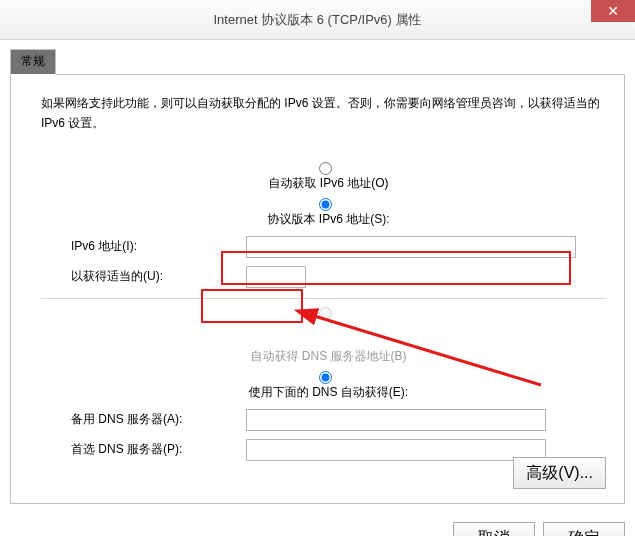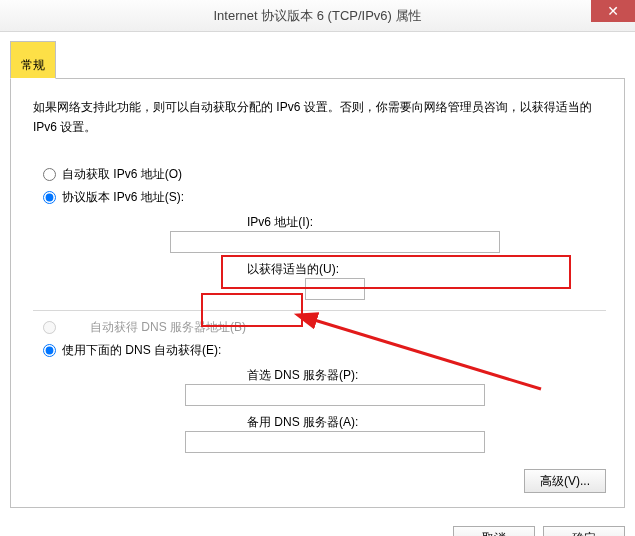--- a/index.html
+++ b/index.html
@@ -7,21 +7,21 @@
     margin: 0;
     font-family: "Microsoft YaHei", "Segoe UI", sans-serif;
     font-size: 12px;
     background: #fff;
     color: #000;
     width: 635px;
     height: 536px;
     position: relative;
   }
   .titlebar {
-    height: 32px;
+    height: 40px;
     background: linear-gradient(#fdfdfd, #f0f0f0);
     border-bottom: 1px solid #d8d8d8;
     display: flex;
     align-items: center;
     justify-content: center;
     position: relative;
   }
   .titlebar .title {
     color: #444;
     font-size: 13px;
@@ -45,52 +45,52 @@
     padding: 8px 10px 10px 10px;
   }
   .tabs {
     display: flex;
     position: relative;
     z-index: 2;
   }
   .tab {
     border: 1px solid #c0c0c0;
     border-bottom: 1px solid #fff;
-    background: #fde047;
-    padding: 15px 10px 4px 10px;
+    background: #737373;
+    padding: 3px 10px 4px 10px;
     font-size: 12px;
     cursor: pointer;
     position: relative;
     top: 1px;
   }
   .panel {
     border: 1px solid #c0c0c0;
     background: #fff;
-    padding: 18px 18px 14px 22px;
+    padding: 18px 18px 14px 30px;
     min-height: 430px;
     position: relative;
   }
   .desc {
     line-height: 1.7;
     margin-bottom: 28px;
   }
   .radio-row {
     display: flex;
     align-items: center;
     margin: 6px 0 6px 10px;
+    flex-direction: column;
   }
   .radio-row.disabled { color: #9a9a9a; gap: 28px; }
   .radio-row input[type=radio] {
     margin: 0 6px 0 0;
   }
   .field-row {
     display: flex;
     align-items: center;
     margin: 8px 0 8px 30px;
-    flex-direction: column;
   }
   .field-row .lbl {
     width: 175px;
   }
   .field-row input[type=text] {
     height: 22px;
     border: 1px solid #b5b5b5;
     padding: 0 4px;
     font-family: inherit;
     font-size: 12px;
@@ -105,25 +105,25 @@
   }
   .group-indent .field-row { margin-left: 30px; }
   .dns-input { width: 300px; }
   .adv-row {
     position: absolute;
     right: 18px;
     bottom: 14px;
   }
   .win-btn {
     min-width: 82px;
-    height: 24px;
+    height: 32px;
     border: 1px solid #adadad;
     background: linear-gradient(#fdfdfd,#e9e9e9);
     font-family: inherit;
-    font-size: 12px;
+    font-size: 16px;
     cursor: pointer;
     padding: 0 12px;
   }
   .footer {
     display: flex;
     justify-content: flex-end;
     gap: 8px;
     padding: 8px 10px 10px 0;
   }
   
@@ -181,25 +181,25 @@
       <input type="radio" name="dnsmode" disabled="" style="">
       <span>自动获得 DNS 服务器地址(B)</span>
     </div>
     <div class="radio-row">
       <input type="radio" name="dnsmode" checked="" style="">
       <span>使用下面的 DNS 自动获得(E):</span>
     </div>
 
     <div class="group-indent">
       <div class="field-row">
-        <span class="lbl">首选 DNS 服务器(P):</span>
+        <span class="lbl">备用 DNS 服务器(A):</span>
         <input type="text" class="dns-input" value="" style="">
       </div>
       <div class="field-row">
-        <span class="lbl">备用 DNS 服务器(A):</span>
+        <span class="lbl">首选 DNS 服务器(P):</span>
         <input type="text" class="dns-input" value="" style="">
       </div>
     </div>
 
     <div class="adv-row">
       <button class="win-btn">高级(V)...</button>
     </div>
 
     <div class="hl" style="left:210px; top:176px; width:350px; height:34px;"></div>
     <div class="hl" style="left:190px; top:214px; width:102px; height:34px;"></div>

